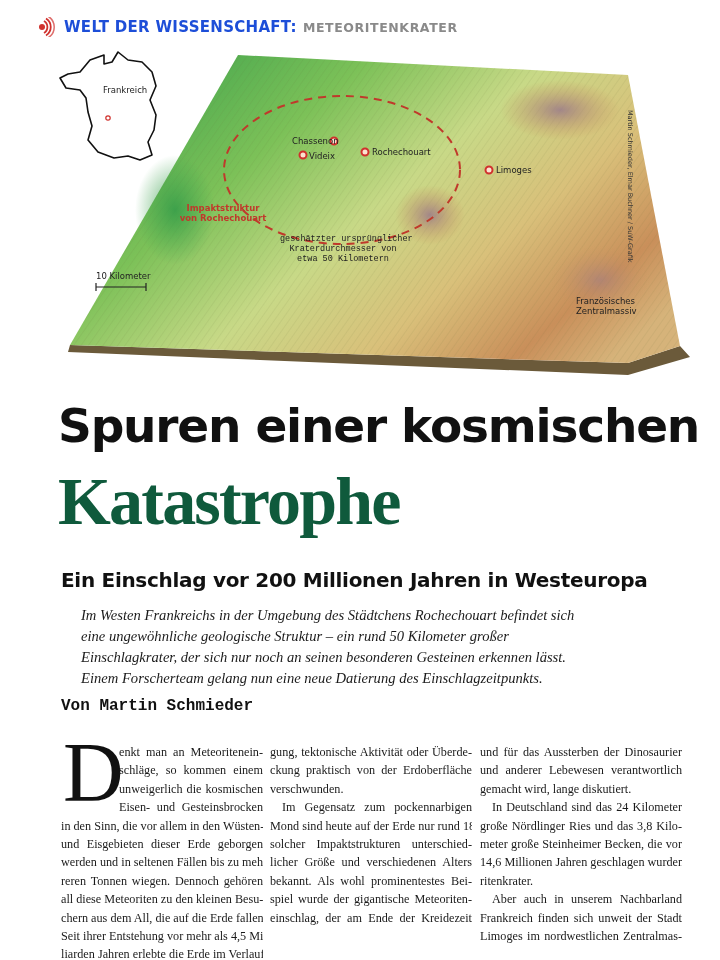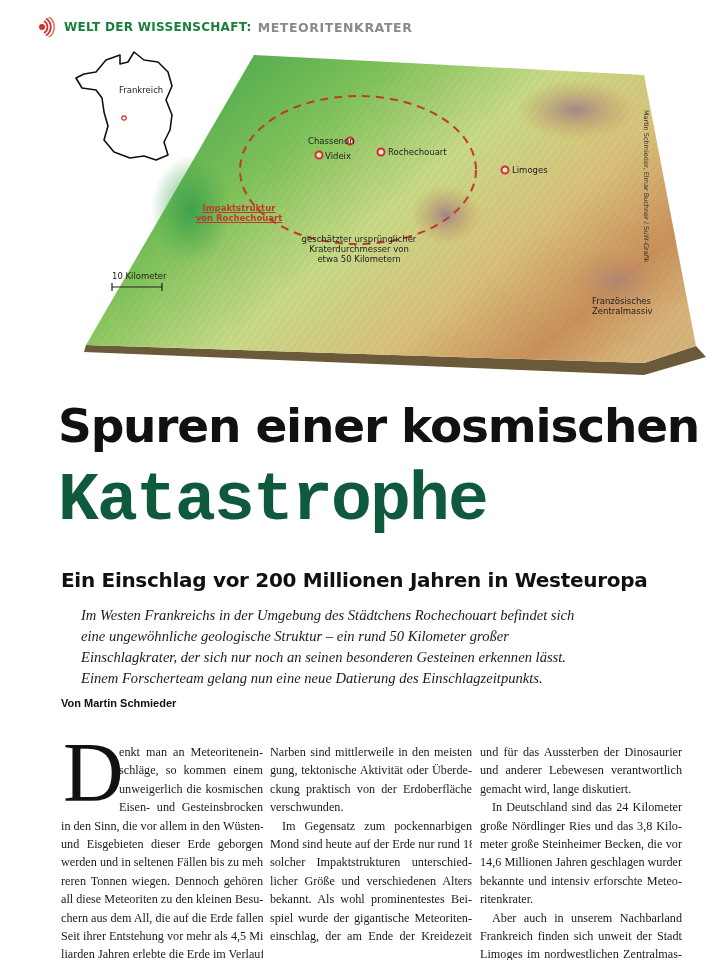--- a/index.html
+++ b/index.html
@@ -1,35 +1,35 @@
 <!DOCTYPE html>
 <html><head>
 <meta charset="utf-8">
 <style>
   html, body { margin:0; padding:0; background:#ffffff; }
   body { width:720px; height:960px; position:relative; overflow:hidden; font-family:"Liberation Sans", sans-serif; color:#111; }
   .header { position:absolute; left:38px; top:16px; height:22px; display:flex; align-items:center; gap:6px; }
   .header .logo { width:20px; height:20px; }
-  .header .section { font-family:"DejaVu Sans", sans-serif; font-weight:bold; font-size:12px; letter-spacing:0.3px; color:#15803d; }
+  .header .section { font-family:"DejaVu Sans", sans-serif; font-weight:bold; font-size:15px; letter-spacing:0.3px; color:#1d4ed8; }
   .header .topic { font-family:"DejaVu Sans", sans-serif; font-size:12.5px; letter-spacing:0.6px; color:#8a8a8a; font-weight:bold; }
 
-  .figure { position:absolute; left:16px; top:40px; width:588px; height:345px; }
+  .figure { position:absolute; left:0; top:40px; width:588px; height:345px; }
   .figure svg { position:absolute; left:0; top:0; }
   .lbl { position:absolute; font-family:"DejaVu Sans", sans-serif; font-size:8.5px; color:#222; line-height:10px; white-space:nowrap; }
-  .lbl.red { color:#c0392b; font-weight:bold;text-decoration:underline; }
+  .lbl.red { color:#c0392b; font-weight:bold; }
   .lbl.center { text-align:center; }
   .credit-wrap { position:absolute; left:622px; top:70px; width:14px; height:160px; }
   .credit-wrap span { position:absolute; left:0; top:0; transform:rotate(90deg); transform-origin:0 0; margin-left:12px; font-family:"DejaVu Sans", sans-serif; font-size:6.5px; color:#333; white-space:nowrap; }
 
   .title1 { position:absolute; left:58px; top:398px; font-family:"DejaVu Sans", sans-serif; font-weight:bold; font-size:47px; letter-spacing:-1.2px; color:#111; white-space:nowrap; }
-  .title2 { position:absolute; left:58px; top:462px; font-family:Liberation Mono, monospace; font-weight:bold; font-size:68px; letter-spacing:-1.8px; color:#0f5a3c; white-space:nowrap; }
+  .title2 { position:absolute; left:58px; top:462px; font-family:Liberation Serif, serif; font-weight:bold; font-size:68px; letter-spacing:-1.8px; color:#0f5a3c; white-space:nowrap; }
   .subtitle { position:absolute; left:61px; top:568px; font-family:"DejaVu Sans", sans-serif; font-weight:bold; font-size:20px; letter-spacing:-0.3px; color:#111; white-space:nowrap; }
   .lead { position:absolute; left:61px; top:605px; width:560px; font-family:"Liberation Serif", serif; font-style:italic; font-size:14.6px; line-height:21px; color:#1a1a1a;margin-left:20px; }
   .lead div { white-space:nowrap; }
-  .author { position:absolute; left:61px; top:697px; font-family:Liberation Sans, sans-serif; font-weight:bold; font-size:11px; color:#111; }
+  .author { position:absolute; left:61px; top:697px; font-family:Liberation Mono, monospace; font-weight:bold; font-size:16px; color:#111; }
 
   .col { position:absolute; top:743px; width:202px; font-family:"Liberation Serif", serif; font-size:12.2px; line-height:18.4px; color:#1a1a1a; }
   .col .ln { display:block; white-space:nowrap; text-align:justify; text-align-last:justify; height:18.4px; overflow:hidden; }
   .col .ln.last { text-align-last:left; }
   .col .ln.ind { padding-left:12px; }
   .col1 { left:61px; }
   .col2 { left:270px; }
   .col3 { left:480px; }
   .dropcap { position:absolute; left:63px; top:738px; font-family:"Liberation Serif", serif; font-size:84px; line-height:70px; color:#111; }
   .col1 .ln.dc { padding-left:58px; }
@@ -103,21 +103,21 @@
 
   <span class="lbl" style="left:103px; top:45px;">Frankreich</span>
   <span class="lbl" style="left:280px; top:96px;padding-left:12px;">Chassenon</span>
   <span class="lbl" style="left:309px; top:111px;">Videix</span>
   <span class="lbl" style="left:372px; top:107px;">Rochechouart</span>
   <span class="lbl" style="left:496px; top:125px;">Limoges</span>
   <span class="lbl red center" style="left:178px; top:163px; width:90px;">
     <span>Impaktstruktur</span><br>
     <span>von Rochechouart</span>
   </span>
-  <span class="lbl center" style="left:280px; top:194px; width:126px;">
+  <span class="lbl center" style="left:280px; top:194px; width:126px;font-family:Liberation Mono, monospace;">
     <span>geschätzter ursprünglicher</span><br>
     <span>Kraterdurchmesser von</span><br>
     <span>etwa 50 Kilometern</span>
   </span>
   <span class="lbl" style="left:96px; top:231px;">10 Kilometer</span>
   <span class="lbl" style="left:576px; top:256px;">
     <span>Französisches</span><br>
     <span>Zentralmassiv</span>
   </span>
   <div class="credit-wrap">
@@ -150,21 +150,20 @@
   <span class="ln">werden und in seltenen Fällen bis zu meh-</span>
   <span class="ln">reren Tonnen wiegen. Dennoch gehören</span>
   <span class="ln">all diese Meteoriten zu den kleinen Besu-</span>
   <span class="ln">chern aus dem All, die auf die Erde fallen.</span>
   <span class="ln">Seit ihrer Entstehung vor mehr als 4,5 Mil-</span>
   <span class="ln">liarden Jahren erlebte die Erde im Verlauf</span>
 
 </div>
 
 <div class="col col2">
-  <span class="ln">Narben sind mittlerweile in den meisten</span>
   <span class="ln">gung, tektonische Aktivität oder Überde-</span>
   <span class="ln">ckung praktisch von der Erdoberfläche</span>
   <span class="ln last">verschwunden.</span>
   <span class="ln ind">Im Gegensatz zum pockennarbigen</span>
   <span class="ln">Mond sind heute auf der Erde nur rund 180</span>
   <span class="ln">solcher Impaktstrukturen unterschied-</span>
   <span class="ln">licher Größe und verschiedenen Alters</span>
   <span class="ln">bekannt. Als wohl prominentestes Bei-</span>
   <span class="ln">spiel wurde der gigantische Meteoriten-</span>
   <span class="ln">einschlag, der am Ende der Kreidezeit</span>
@@ -172,19 +171,18 @@
 </div>
 
 <div class="col col3">
   <span class="ln">und für das Aussterben der Dinosaurier</span>
   <span class="ln">und anderer Lebewesen verantwortlich</span>
   <span class="ln last">gemacht wird, lange diskutiert.</span>
   <span class="ln ind">In Deutschland sind das 24 Kilometer</span>
   <span class="ln">große Nördlinger Ries und das 3,8 Kilo-</span>
   <span class="ln">meter große Steinheimer Becken, die vor</span>
   <span class="ln">14,6 Millionen Jahren geschlagen wurden,</span>
-  <span class="ln">bekannte und intensiv erforschte Meteo-</span>
   <span class="ln last">ritenkrater.</span>
   <span class="ln ind">Aber auch in unserem Nachbarland</span>
   <span class="ln">Frankreich finden sich unweit der Stadt</span>
   <span class="ln">Limoges im nordwestlichen Zentralmas-</span>
 
 </div>
 
 </body></html>

